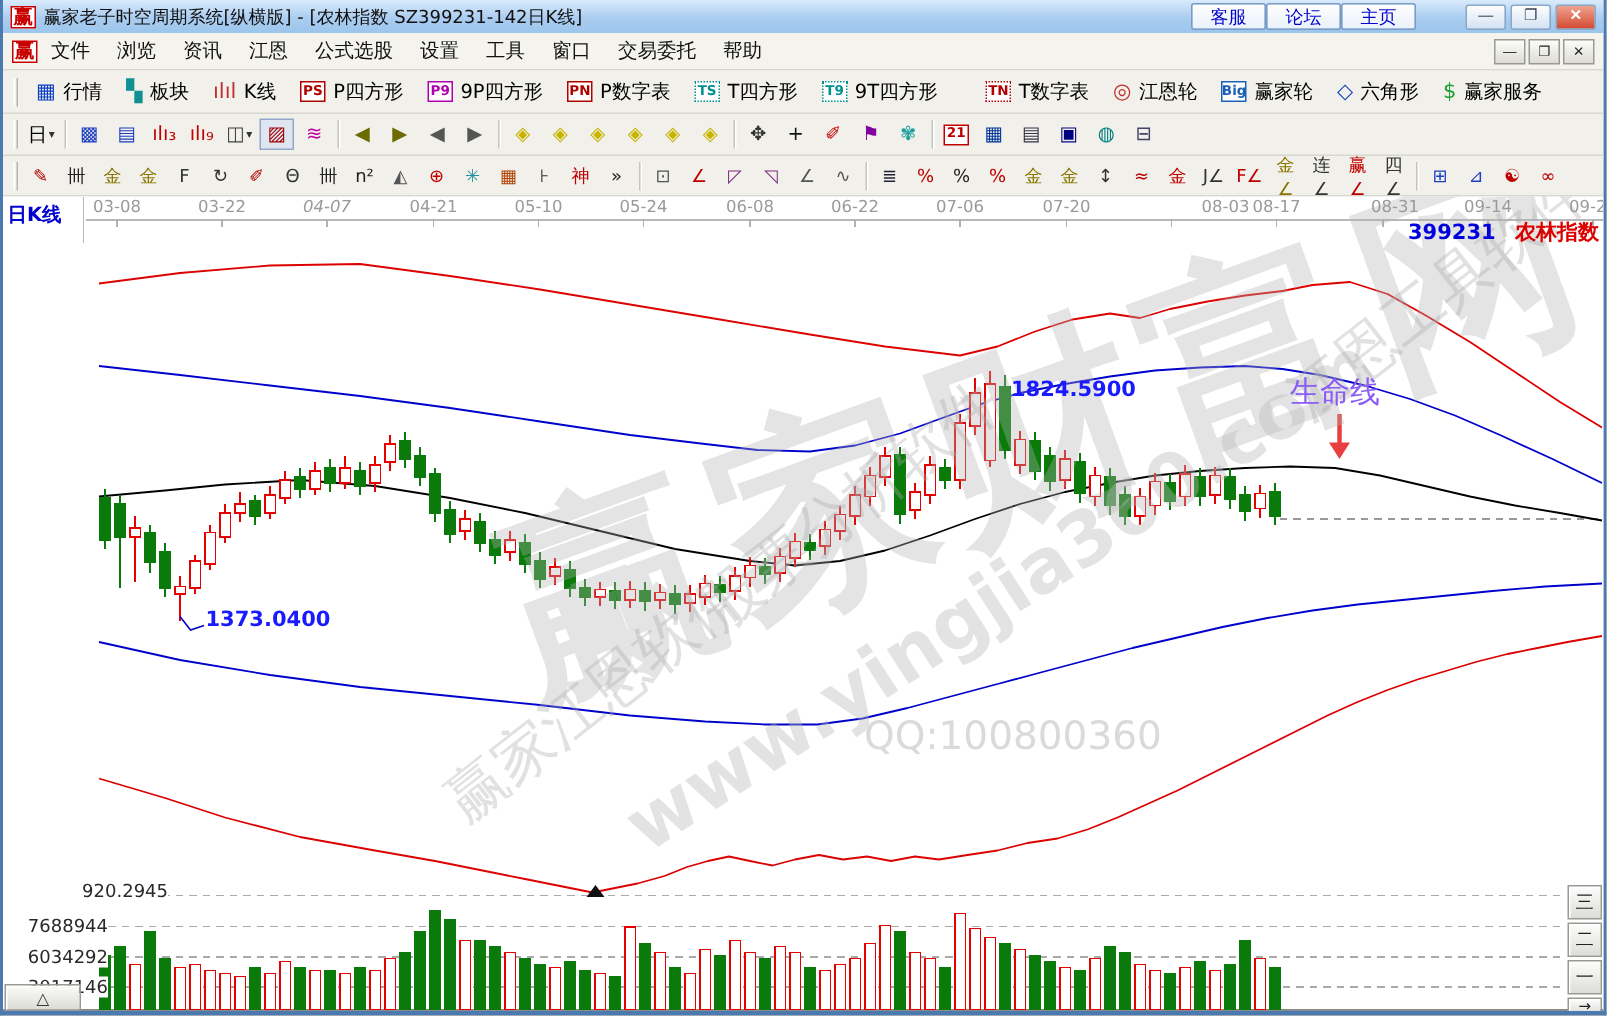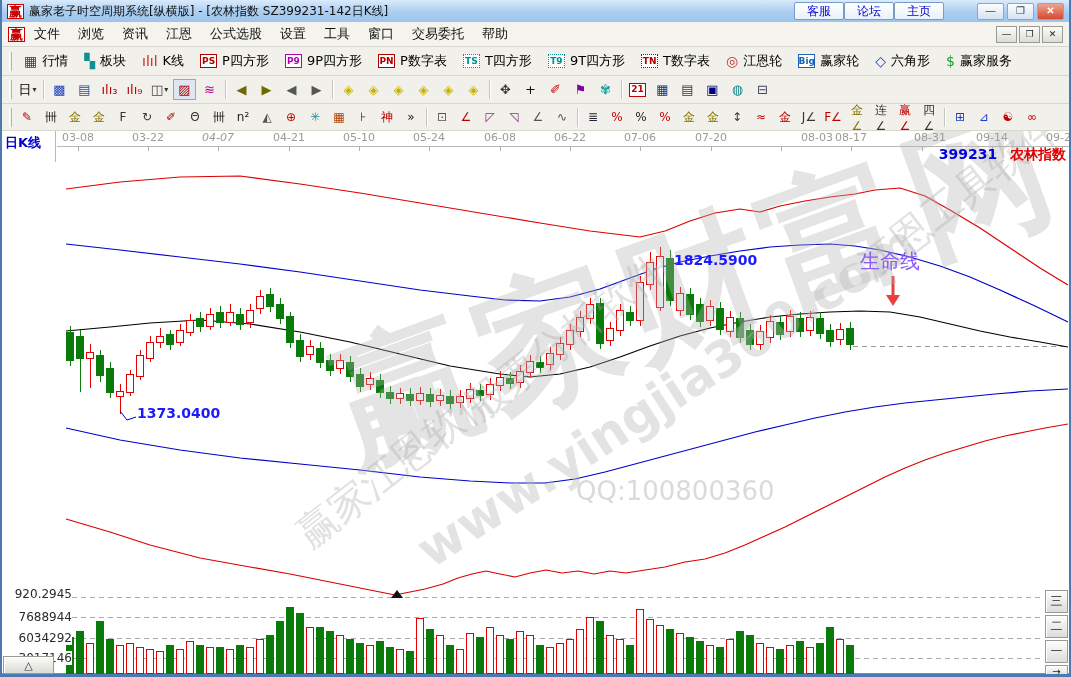--- a/index.html
+++ b/index.html
@@ -121,21 +121,21 @@
       </button>
       <button class="t1btn">
         <span class="mini-badge" style="color: rgb(0, 144, 144); border-color: rgb(0, 144, 144); border-style: dotted;">TS</span>
         <span>T四方形</span>
       </button>
       <button class="t1btn">
         <span class="mini-badge" style="color: rgb(0, 144, 144); border-color: rgb(0, 144, 144); border-style: dotted;">T9</span>
         <span>9T四方形</span>
       </button>
       <button class="t1btn">
-        <span class="mini-badge" style="color: rgb(176, 0, 0); border-color: rgb(176, 0, 0); border-style: dotted;">TN</span>
+        <span class="mini-badge" style="color: rgb(176, 0, 0); border-color: rgb(176, 0, 0); border-style: dotted; margin-left: 16px;">TN</span>
         <span>T数字表</span>
       </button>
       <button class="t1btn">
         <span class="gicon" style="color: rgb(192, 48, 48);">◎</span>
         <span>江恩轮</span>
       </button>
       <button class="t1btn">
         <span class="mini-badge" style="color: rgb(26, 98, 184); border-color: rgb(26, 98, 184);">Big</span>
         <span>赢家轮</span>
       </button>
@@ -699,21 +699,21 @@
     <div class="clbl codebox">
       <span style="color:#0000dd">399231</span>
       <span style="color:#dd0000;margin-left:8px">农林指数</span>
     </div>
 
     <div class="clbl hi-lbl">1824.5900</div>
     <div class="clbl lo-lbl">1373.0400</div>
     <div class="clbl life-lbl">生命线</div>
 
     <div id="axis-labels">
-        <div class="clbl axis-lbl" style="top: 456px;">920.2945</div>
+        <div class="clbl axis-lbl" style="top: 456px; margin-left: 40px;">920.2945</div>
         <div class="clbl axis-lbl" style="top: 479px;">7688944</div>
         <div class="clbl axis-lbl" style="top: 500px;">6034292</div>
         <div class="clbl axis-lbl" style="top: 520px;">3017146</div>
       </div>
     <div id="side-buttons">
         <button class="side-btn" style="top: 459px; height: 23px;">三</button>
         <button class="side-btn" style="top: 484px; height: 23px;">二</button>
         <button class="side-btn" style="top: 509px; height: 23px;">一</button>
         <button class="side-btn" style="top: 534px; height: 12px; font-size: 10px;">→</button>
       </div>

